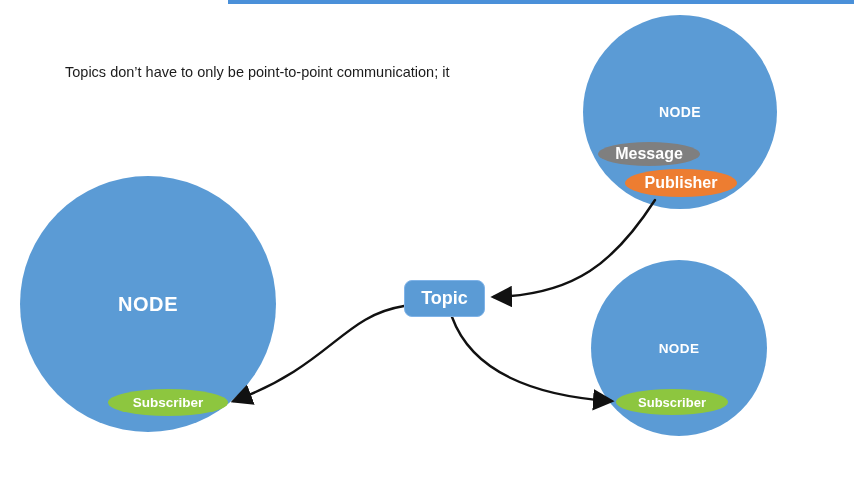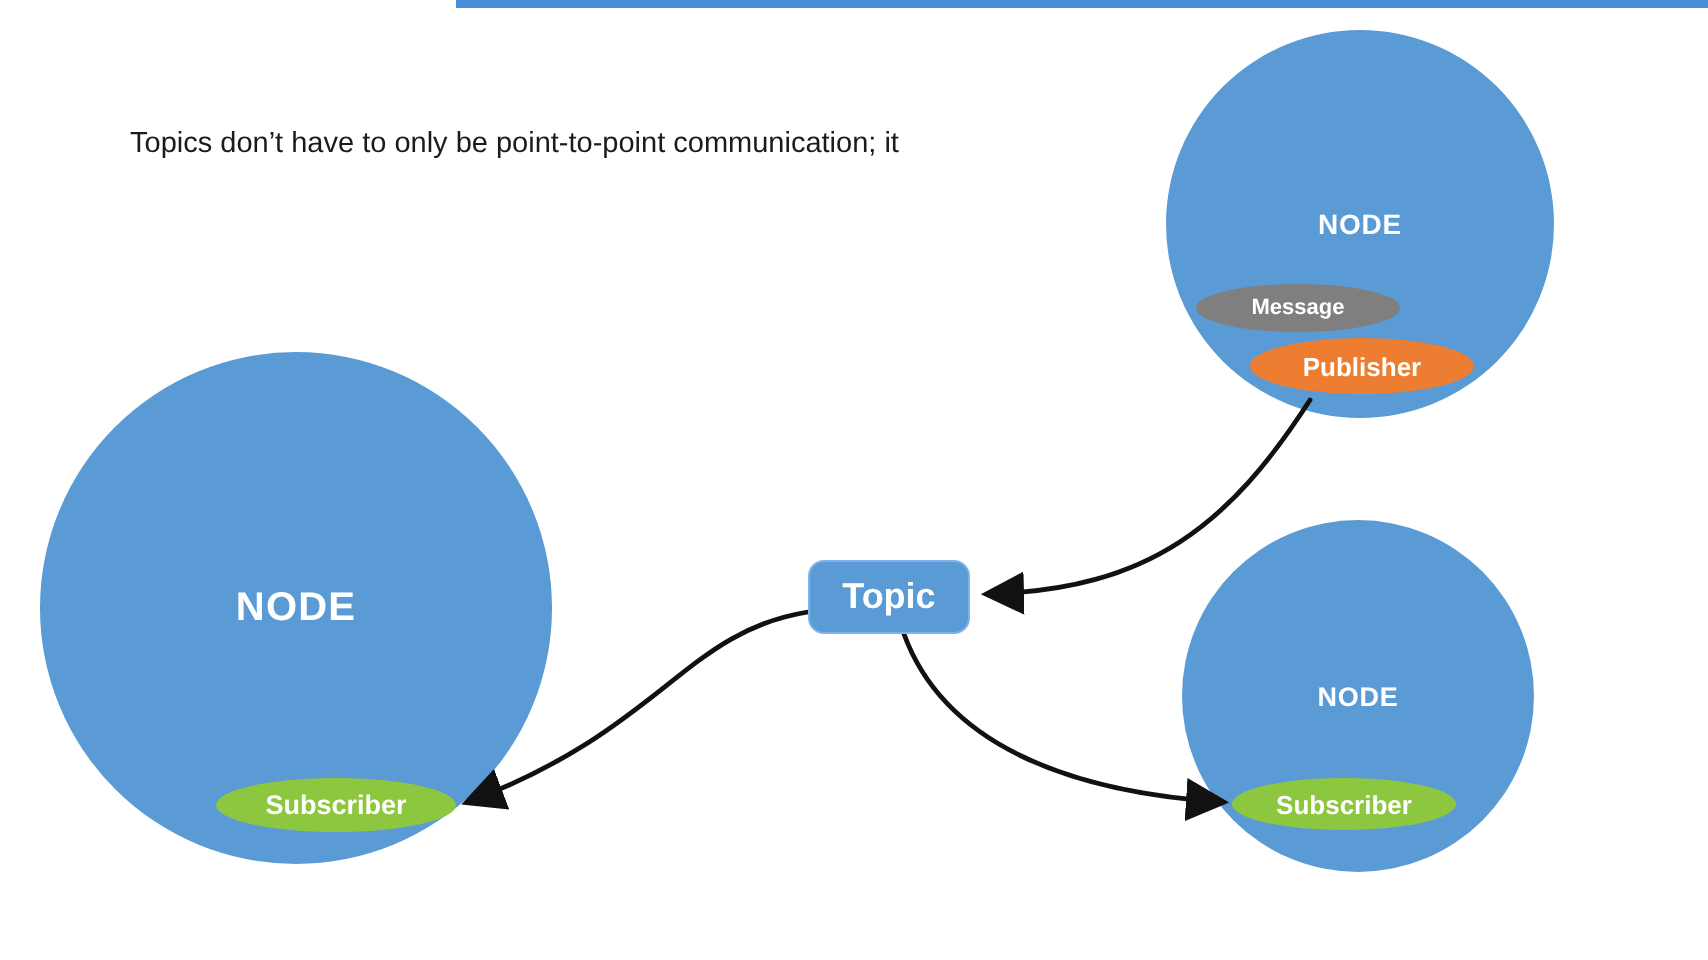--- a/index.html
+++ b/index.html
@@ -48,22 +48,22 @@
   .badge {
     position: absolute;
     border-radius: 50%;
     display: flex;
     align-items: center;
     justify-content: center;
     color: #ffffff;
     font-weight: bold;
   }
   .left-sub { left: 108px; top: 389px; width: 120px; height: 27px; background: var(--subscriber-fill, #8DC63F); font-size: 13.5px; }
-  .msg      { left: 598px; top: 142px; width: 102px; height: 24px; background: var(--message-fill, #7F7F7F);   font-size: 11px; }
-  .pub      { left: 625px; top: 169px; width: 112px; height: 28px; background: var(--publisher-fill, #ED7D31); font-size: 13px; }
+  .msg      { left: 598px; top: 142px; width: 102px; height: 24px; background: var(--message-fill, #7F7F7F);   font-size: 16px; }
+  .pub      { left: 625px; top: 169px; width: 112px; height: 28px; background: var(--publisher-fill, #ED7D31); font-size: 16px; }
   .br-sub   { left: 616px; top: 389px; width: 112px; height: 26px; background: var(--subscriber-fill, #8DC63F); font-size: 13px; }
 
   .arrows {
     position: absolute;
     left: 0; top: 0;
     width: 854px; height: 480px;
     pointer-events: none;
   }
   .arrow {
     fill: none;

